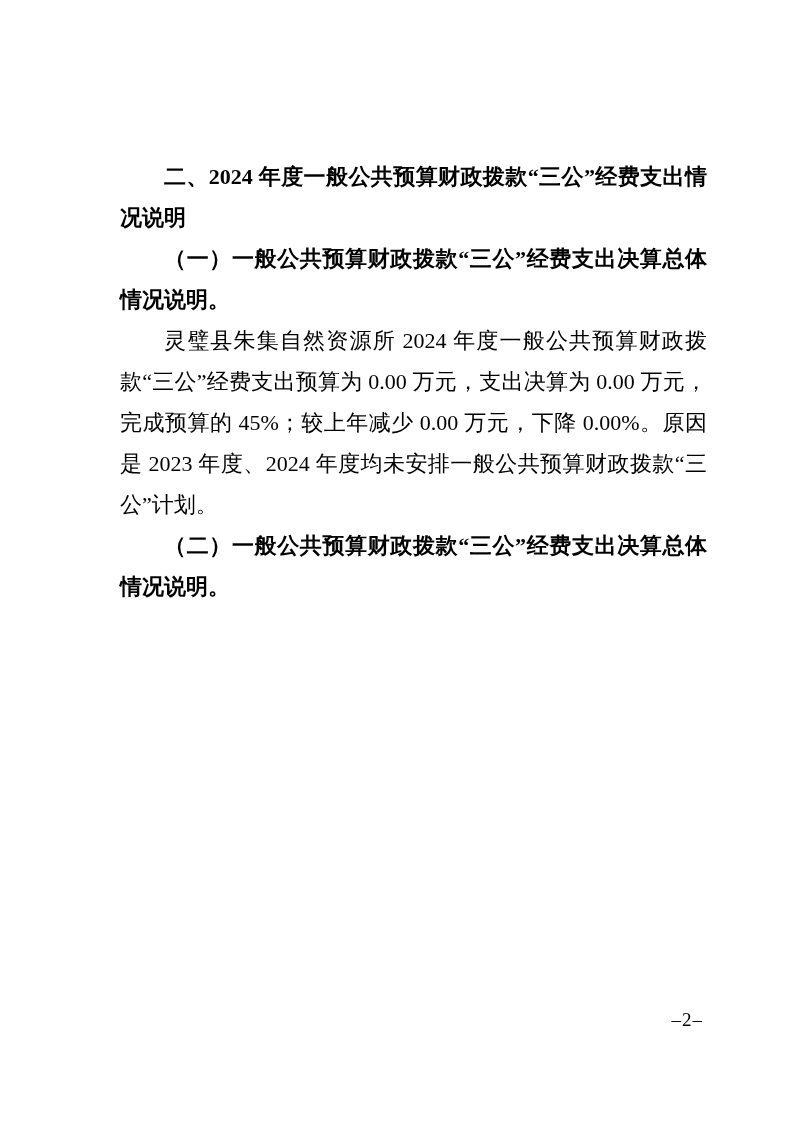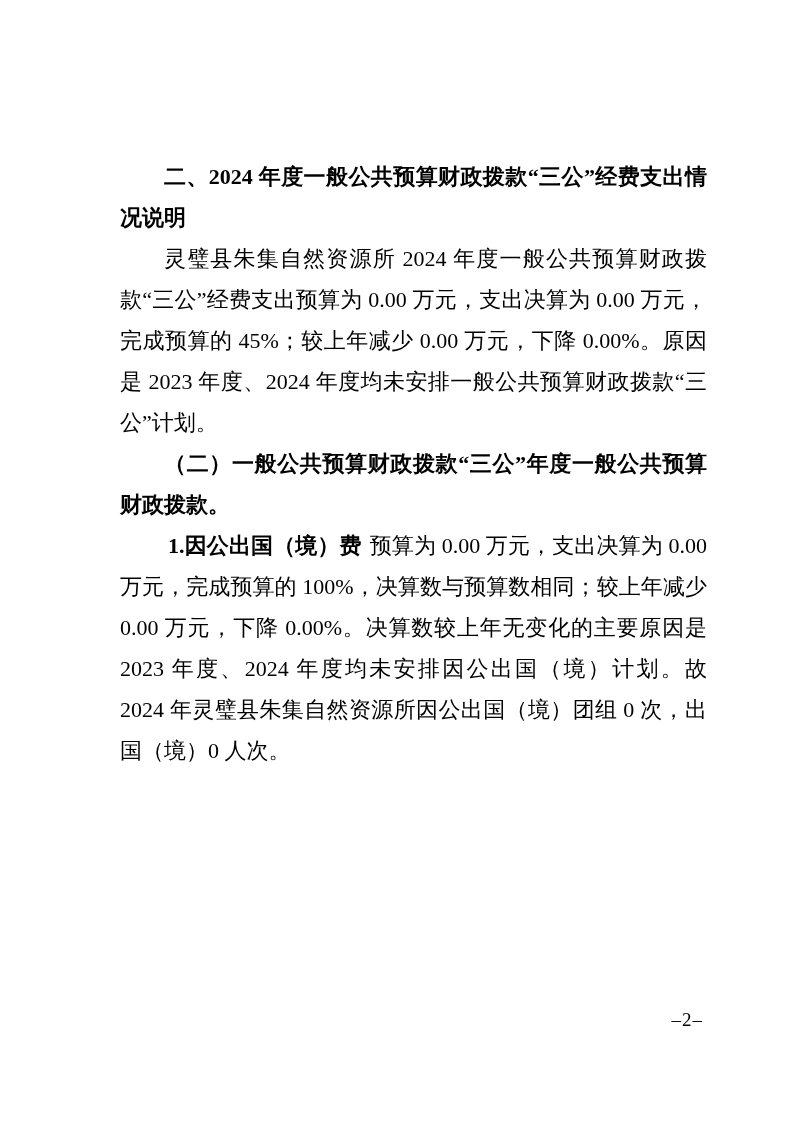--- a/index.html
+++ b/index.html
@@ -48,24 +48,24 @@
   }
 </style>
 </head>
 <body>
 
 <div class="page">
   <div class="content">
 
     <p class="para heading">二、2024 年度一般公共预算财政拨款“三公”经费支出情况说明</p>
 
+    <p class="para heading">（一）一般公共预算财政拨款“三公”经费支出决算总体情况说明。</p>
 
     <p class="para">灵璧县朱集自然资源所 2024 年度一般公共预算财政拨款“三公”经费支出预算为 0.00 万元，支出决算为 0.00 万元，完成预算的 45%；较上年减少 0.00 万元，下降 0.00%。原因是 2023 年度、2024 年度均未安排一般公共预算财政拨款“三公”计划。</p>
 
-    <p class="para heading">（二）一般公共预算财政拨款“三公”年度一般公共预算财政拨款。</p>
+    <p class="para heading">（二）一般公共预算财政拨款“三公”经费支出决算总体情况说明。</p>
 
 
-    <p class="para"><span class="lead-bold">1.因公出国（境）费</span><span>预算为 0.00 万元，支出决算为 0.00 万元，完成预算的 100%，决算数与预算数相同；较上年减少 0.00 万元，下降 0.00%。决算数较上年无变化的主要原因是 2023 年度、2024 年度均未安排因公出国（境）计划。故 2024 年灵璧县朱集自然资源所因公出国（境）团组 0 次，出国（境）0 人次。</span></p>
 
   </div>
 
   <div class="page-number">–2–</div>
 </div>
 
 </body></html>

